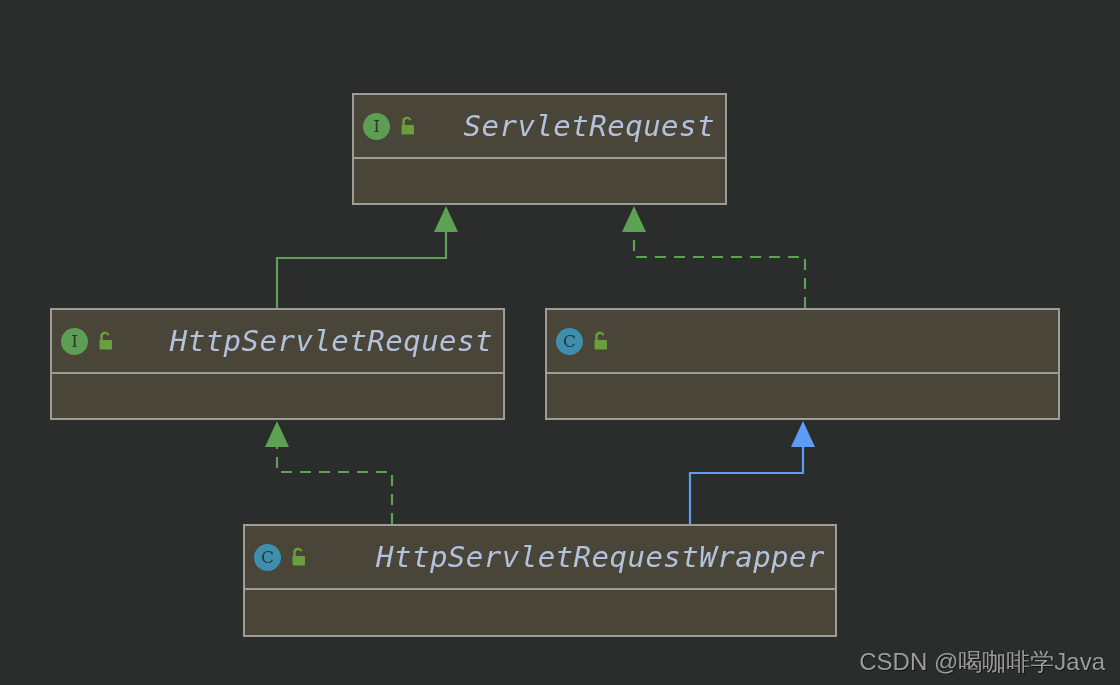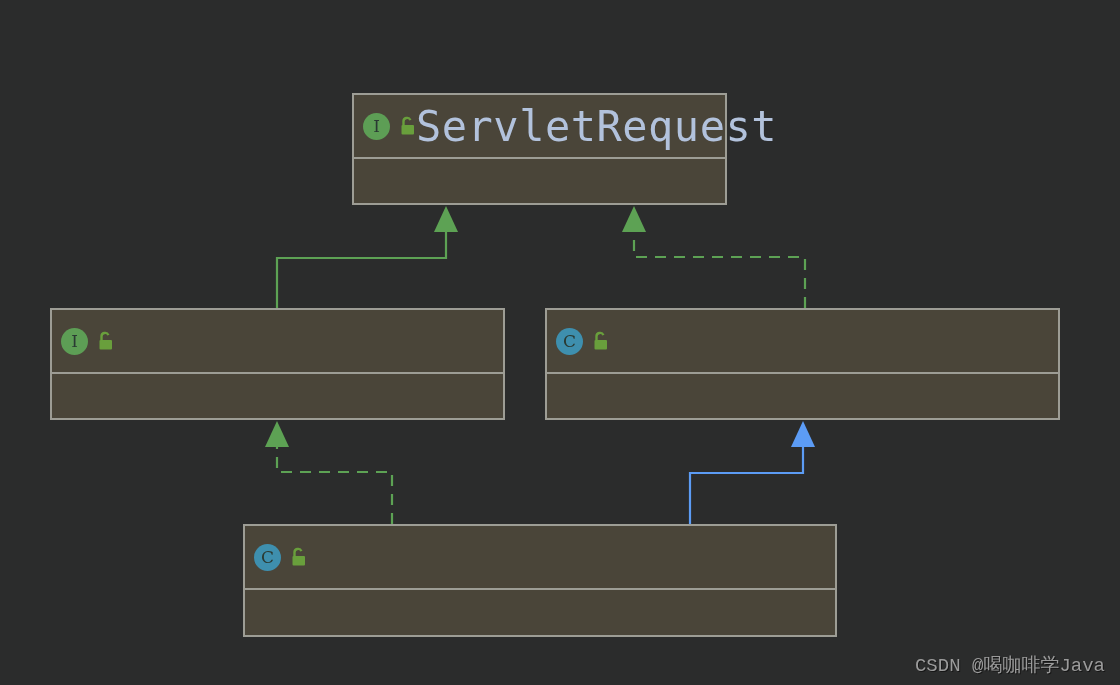--- a/index.html
+++ b/index.html
@@ -53,32 +53,33 @@
     color: #2a3a33;
     flex: 0 0 auto;
   }
   .icon-circle.interface { background: var(--interface-icon, #5d9e55); }
   .icon-circle.class     { background: var(--class-icon, #3e8fae); }
   .lock-icon { margin-left: 8px; flex: 0 0 auto; }
   .lock-icon .lk-stroke { stroke: var(--lock-green, #699f3c); fill: none; stroke-width: 2.4; }
   .lock-icon .lk-fill   { fill: var(--lock-green, #699f3c); }
   .node-label {
     flex: 1;
-    text-align: left;
-    font-size: 42px;
+    text-align: right;
+    font-size: 29px;
     letter-spacing: 0.5px;
     color: var(--title-text, #b2c2dc);
     white-space: nowrap;
+    font-style: italic;
   }
   .watermark {
     position: absolute;
     right: 15px;
     bottom: 7px;
-    font-family: Liberation Mono, monospace;
-    font-size: 19px;
+    font-family: Liberation Sans, sans-serif;
+    font-size: 24px;
     color: var(--watermark, #9b9b9b);
     text-shadow: 1px 1px 0 #161616;
     white-space: nowrap;
   }
 </style>
 </head>
 <body>
 
 <div class="canvas">
 
@@ -113,20 +114,21 @@
     <div class="node-body"></div>
   </div>
 
   <div class="node" style="left:50px; top:308px; width:455px; height:112px;">
     <div class="node-title">
       <span class="icon-circle interface">I</span>
       <svg class="lock-icon" width="18" height="20" viewBox="0 0 18 20">
         <path class="lk-stroke" d="M5.5 9 V5.8 A3.6 3.6 0 0 1 12.4 4.1"></path>
         <rect class="lk-fill" x="3.5" y="9" width="12.5" height="9.5" rx="1"></rect>
       </svg>
+      <span class="node-label">HttpServletRequest</span>
     </div>
     <div class="node-body"></div>
   </div>
 
   <div class="node" style="left:545px; top:308px; width:515px; height:112px;">
     <div class="node-title">
       <span class="icon-circle class">C</span>
       <svg class="lock-icon" width="18" height="20" viewBox="0 0 18 20">
         <path class="lk-stroke" d="M5.5 9 V5.8 A3.6 3.6 0 0 1 12.4 4.1"></path>
         <rect class="lk-fill" x="3.5" y="9" width="12.5" height="9.5" rx="1"></rect>
@@ -135,19 +137,20 @@
     <div class="node-body"></div>
   </div>
 
   <div class="node" style="left:243px; top:524px; width:594px; height:113px;">
     <div class="node-title">
       <span class="icon-circle class">C</span>
       <svg class="lock-icon" width="18" height="20" viewBox="0 0 18 20">
         <path class="lk-stroke" d="M5.5 9 V5.8 A3.6 3.6 0 0 1 12.4 4.1"></path>
         <rect class="lk-fill" x="3.5" y="9" width="12.5" height="9.5" rx="1"></rect>
       </svg>
+      <span class="node-label">HttpServletRequestWrapper</span>
     </div>
     <div class="node-body"></div>
   </div>
 
   <div class="watermark">CSDN @喝咖啡学Java</div>
 
 </div>
 
 </body></html>

